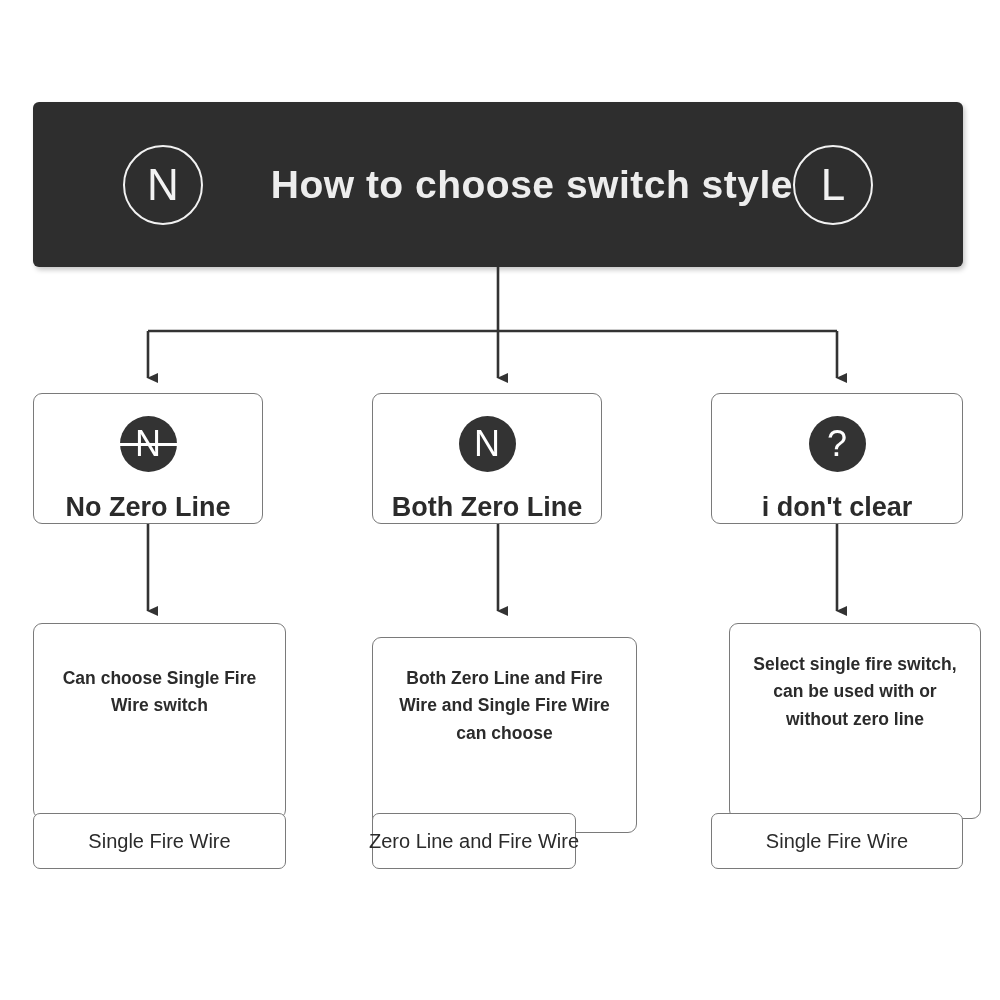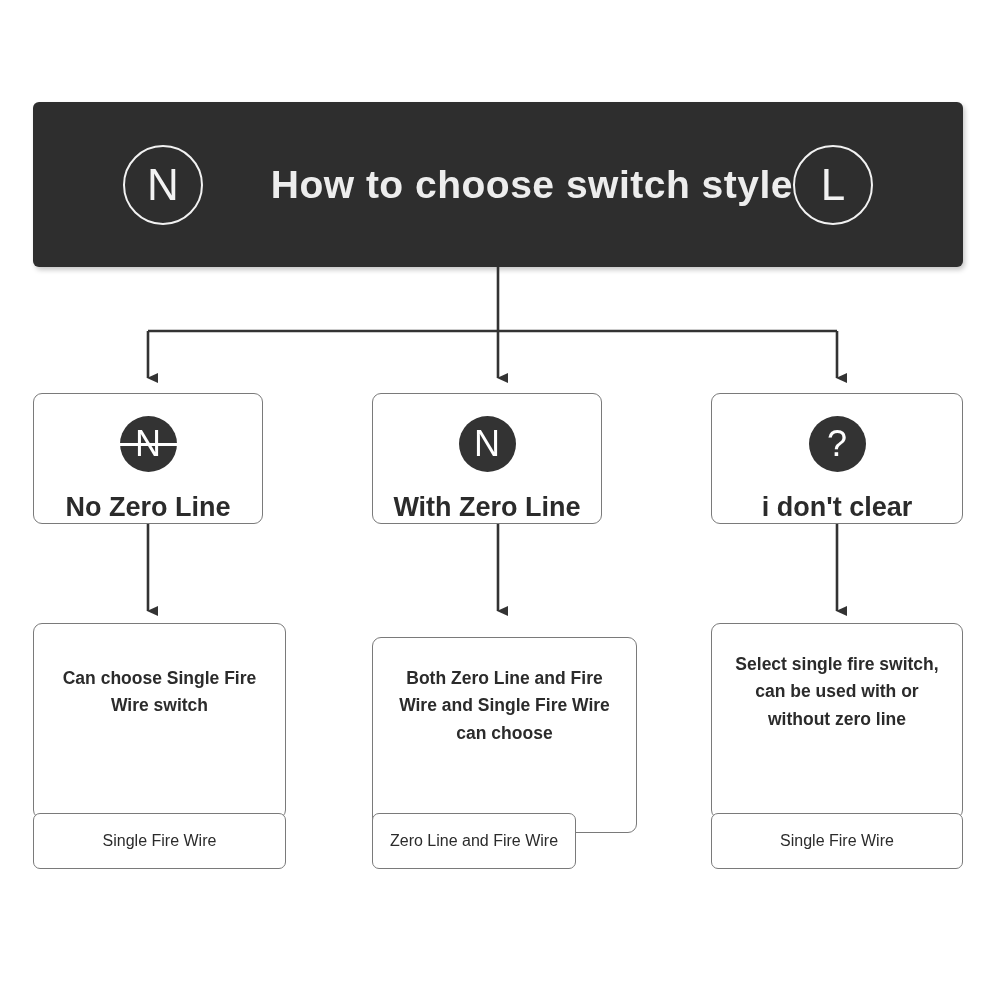--- a/index.html
+++ b/index.html
@@ -149,21 +149,21 @@
   }
   .result-footer {
     position: absolute;
     box-sizing: border-box;
     background: #ffffff;
     border: 1.6px solid #7a7a7a;
     border-radius: 7px;
     display: flex;
     align-items: center;
     justify-content: center;
-    font-size: 16px;
+    font-size: 20px;
     font-weight: 400;
     color: #2b2b2b;
     white-space: nowrap;
   }
 </style>
 </head>
 <body>
 
 <div id="canvas">
 
@@ -195,36 +195,36 @@
     <path d="M837,524 L837,611" stroke="#333333" stroke-width="2.6" fill="none" marker-end="url(#arrowhead)"></path>
   </svg>
 
   <div class="decision-box" style="left:33px; top:393px; width:230px; height:131px;">
     <div class="dec-icon struck">N</div>
     <div class="dec-label">No Zero Line</div>
   </div>
 
   <div class="decision-box" style="left:372px; top:393px; width:230px; height:131px;">
     <div class="dec-icon">N</div>
-    <div class="dec-label">With Zero Line</div>
+    <div class="dec-label">Both Zero Line</div>
   </div>
 
   <div class="decision-box" style="left:711px; top:393px; width:252px; height:131px;">
     <div class="dec-icon">?</div>
     <div class="dec-label">i don't clear</div>
   </div>
 
   <div class="result-box" style="left:33px; top:623px; width:253px; height:196px;">
     <div class="result-desc">Can choose Single Fire Wire switch</div>
   </div>
   <div class="result-footer" style="left:33px; top:813px; width:253px; height:56px;">Single Fire Wire</div>
 
   <div class="result-box" style="left:372px; top:637px; width:265px; height:196px;">
     <div class="result-desc">Both Zero Line and Fire Wire and Single Fire Wire can choose</div>
   </div>
   <div class="result-footer" style="left:372px; top:813px; width:204px; height:56px;">Zero Line and Fire Wire</div>
 
-  <div class="result-box" style="left:711px; top:623px; width:252px; height:196px;">
+  <div class="result-box" style="left:729px; top:623px; width:252px; height:196px;">
     <div class="result-desc">Select single fire switch, can be used with or without zero line</div>
   </div>
   <div class="result-footer" style="left:711px; top:813px; width:252px; height:56px;">Single Fire Wire</div>
 
 </div>
 
 </body></html>

